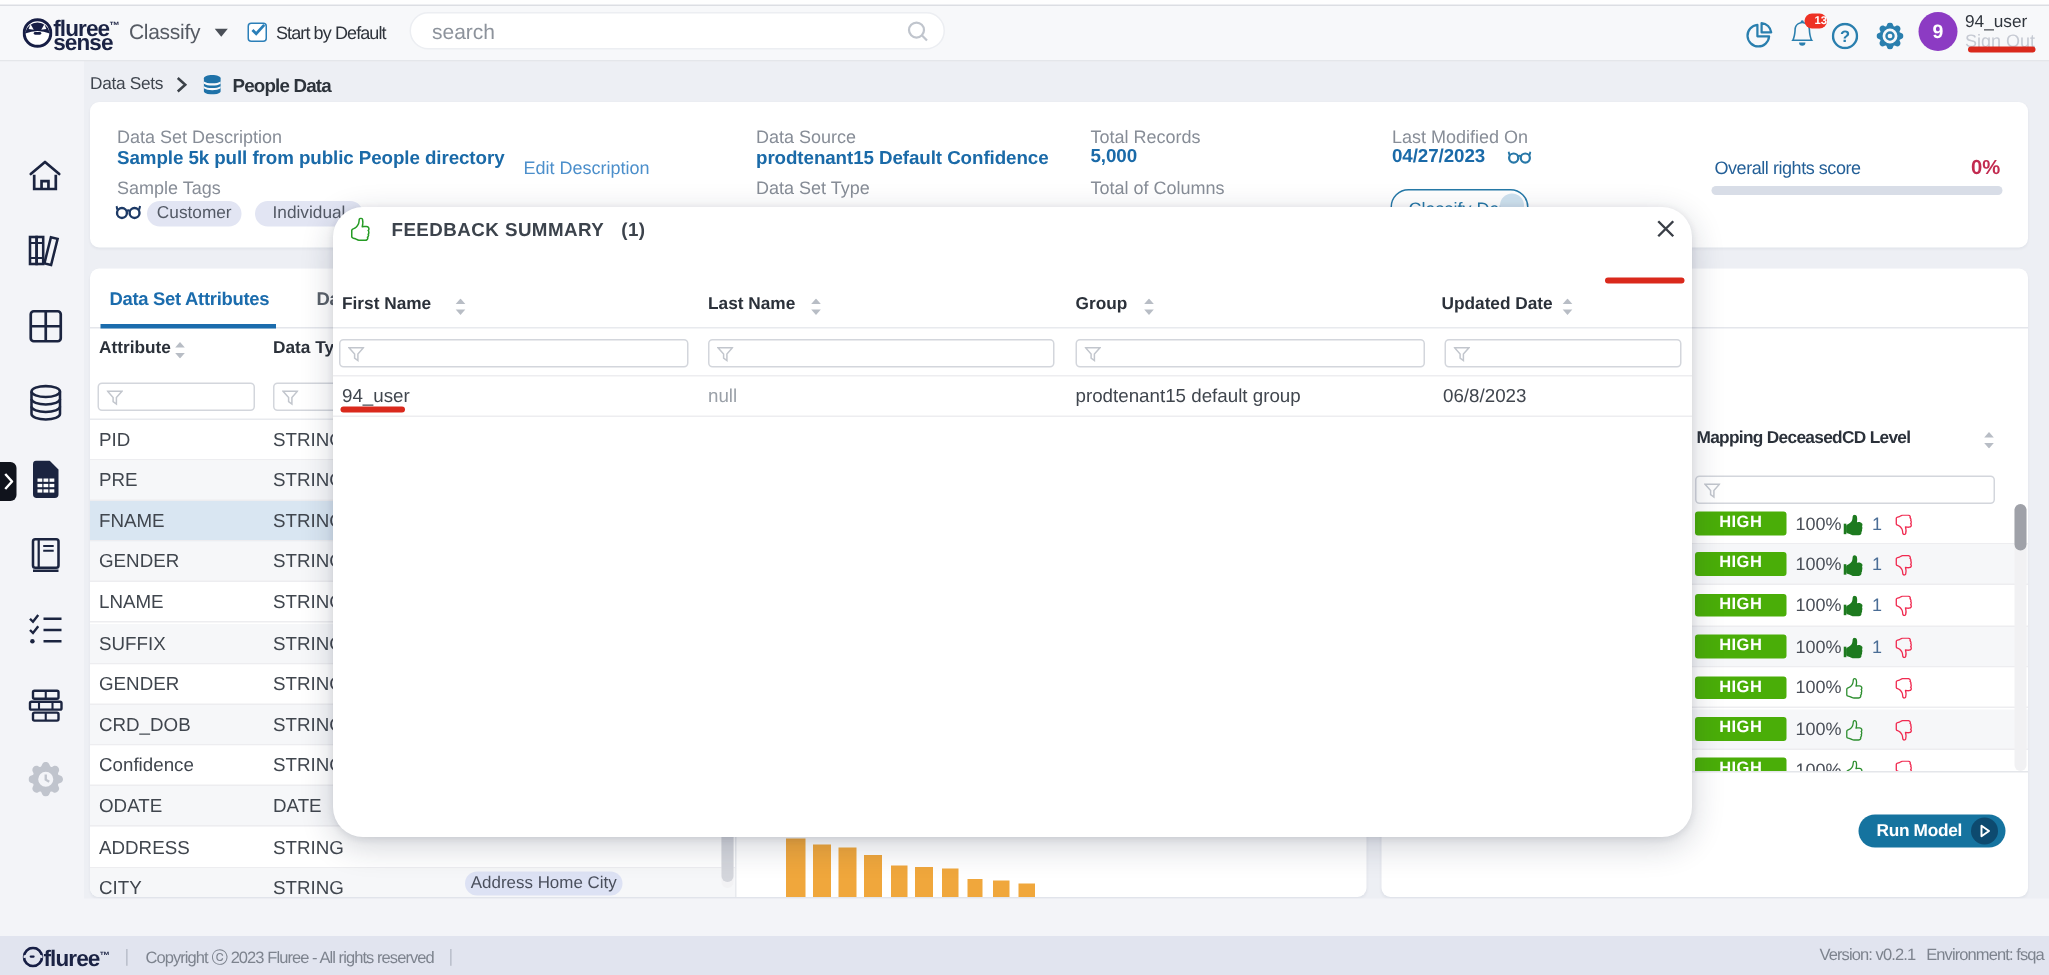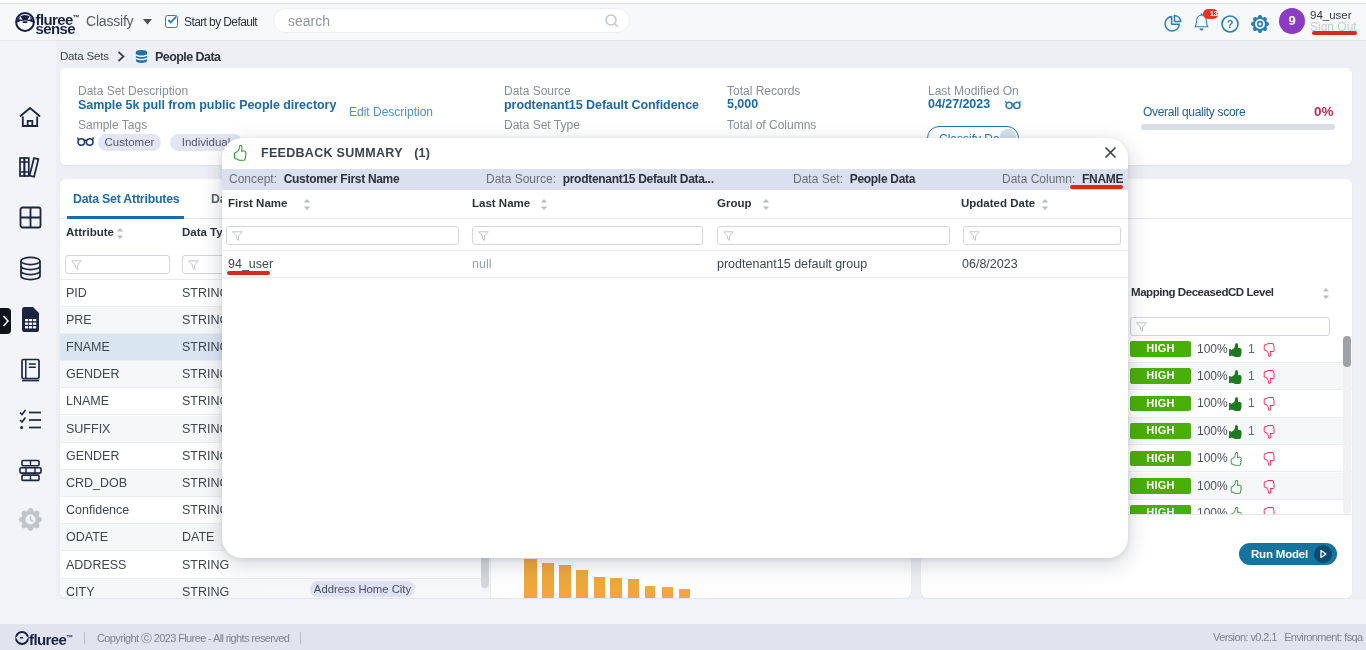--- a/index.html
+++ b/index.html
@@ -175,21 +175,21 @@
 <div class="bval ab" style="left:928px;top:97px">04/27/2023</div>
 <svg class="ab" style="left:1005px;top:98px" width="16" height="12" viewBox="0 0 17 13">
       <circle cx="4.3" cy="8" r="3.3" stroke="#2878a8" stroke-width="1.6" fill="none"></circle>
       <circle cx="12.7" cy="8" r="3.3" stroke="#2878a8" stroke-width="1.6" fill="none"></circle>
       <path d="M7.4 6.8q1.1-1 2.2 0" stroke="#2878a8" stroke-width="1.4" fill="none"></path>
       <path d="M1.3 5.8 0.6 3.4M15.7 5.8l.7-2.4" stroke="#2878a8" stroke-width="1.4" fill="none"></path>
     </svg>
 <div class="ab" style="left:927px;top:126px;width:92px;height:24px;border:1.5px solid #2679a8;border-radius:12px;background:#fff"></div>
 <div class="ab" style="left:939px;top:132px;font-size:12px;color:#2679a8">Classify Data</div>
 <div class="ab" style="left:1000px;top:129px;width:16px;height:16px;border-radius:50%;background:#cfe2ef"></div>
-<div class="ab" style="left:1143px;top:104.5px;font-size:12px;color:#235f97;letter-spacing:-.3px">Overall quality score</div>
+<div class="ab" style="left:1143px;top:104.5px;font-size:12px;color:#235f97;letter-spacing:-.3px">Overall rights score</div>
 <div class="ab" style="left:1314px;top:103.5px;font-size:13.5px;font-weight:bold;color:#c22b50">0%</div>
 <div class="ab" style="left:1141px;top:124px;width:194px;height:6px;border-radius:3px;background:#d8dde7"></div>
 
 <div class="card" id="leftcard" style="left:60px;top:179px;width:851px;height:419px;overflow:hidden;border-radius:6px">
  <div class="ab" style="left:0;top:39px;width:851px;height:1px;background:#e4e6eb"></div>
  <div class="ab" style="left:13px;top:13px;font-size:12.3px;font-weight:bold;color:#1b6cad;letter-spacing:-.2px">Data Set Attributes</div>
  <div class="ab" style="left:7px;top:37px;width:117px;height:3px;background:#1b6cad"></div>
  <div class="ab" style="left:151px;top:13px;font-size:12.3px;font-weight:bold;color:#596069;letter-spacing:-.2px">Data Mappings</div>
  <div class="hdr ab" style="left:6px;top:47px">Attribute</div>
  <svg class="ab" style="left:56px;top:49px" width="8" height="11" viewBox="0 0 8 11">
@@ -380,26 +380,20 @@
 </div>
 
 <div class="card" id="modal" style="left:222px;top:138px;width:906px;height:420px;border-radius:20px;box-shadow:0 6px 22px rgba(25,35,60,.2),0 1px 5px rgba(25,35,60,.1)">
  <svg class="ab" style="left:10px;top:7px" width="16" height="16" viewBox="0 0 16 16" fill="#259b24">
         <path d="M8.864.046C7.908-.193 7.02.53 6.956 1.466c-.072 1.051-.23 2.016-.428 2.59-.125.36-.479 1.013-1.04 1.639-.557.623-1.282 1.178-2.131 1.41C2.685 7.288 2 7.87 2 8.72v4.001c0 .845.682 1.464 1.448 1.545 1.07.114 1.564.415 2.068.723l.048.03c.272.165.578.348.97.484.397.136.861.217 1.466.217h3.5c.937 0 1.599-.477 1.934-1.064a1.86 1.86 0 0 0 .254-.912c0-.152-.023-.312-.077-.464.201-.263.38-.578.488-.901.11-.33.172-.762.004-1.149.069-.13.12-.269.159-.403.077-.27.113-.568.113-.857 0-.288-.036-.585-.113-.856a2.144 2.144 0 0 0-.138-.362 1.9 1.9 0 0 0 .234-1.734c-.206-.592-.682-1.1-1.2-1.272-.847-.282-1.803-.276-2.516-.211a9.84 9.84 0 0 0-.443.05 9.365 9.365 0 0 0-.062-4.509A1.38 1.38 0 0 0 9.125.111L8.864.046zM11.5 14.721H8c-.51 0-.863-.069-1.14-.164-.281-.097-.506-.228-.776-.393l-.04-.024c-.555-.339-1.198-.731-2.49-.868-.333-.036-.554-.29-.554-.55V8.72c0-.254.226-.543.62-.65 1.095-.3 1.977-.996 2.614-1.708.635-.71 1.064-1.475 1.238-1.978.243-.7.407-1.768.482-2.85.025-.362.36-.594.667-.518l.262.066c.16.04.258.143.288.255a8.34 8.34 0 0 1-.145 4.726.5.5 0 0 0 .595.644l.003-.001.014-.003.058-.014a8.908 8.908 0 0 1 1.036-.157c.663-.06 1.457-.054 2.11.164.175.058.45.3.57.65.107.308.087.67-.266 1.022l-.353.353.353.354c.043.043.105.141.154.315.048.167.075.37.075.581 0 .212-.027.414-.075.582-.05.174-.111.272-.154.315l-.353.353.353.354c.047.047.109.177.005.488a2.224 2.224 0 0 1-.505.805l-.353.353.353.354c.006.005.041.05.041.17a.866.866 0 0 1-.121.416c-.165.288-.503.56-1.066.56z"></path>
       </svg>
  <div class="ab" style="left:39px;top:8px;font-size:12.5px;font-weight:bold;color:#3c434c;letter-spacing:.3px">FEEDBACK SUMMARY&nbsp;&nbsp;&nbsp;(1)</div>
  <svg class="ab" style="left:882px;top:8px" width="13" height="13" viewBox="0 0 13 13">
         <path d="M1.5 1.5 11.5 11.5M11.5 1.5 1.5 11.5" stroke="#3a3f47" stroke-width="1.6"></path>
       </svg>
- <div class="ab" style="left:0;top:31px;width:906px;height:21px;background:#dbe0f1;font-size:12px;line-height:21px;color:#6a7077" id="infobar">
-  <span class="ab" style="left:7px">Concept:&nbsp; <b style="color:#2c323b">Customer First Name</b></span>
-  <span class="ab" style="left:264px">Data Source:&nbsp; <b style="color:#2c323b">prodtenant15 Default Data...</b></span>
-  <span class="ab" style="left:571px">Data Set:&nbsp; <b style="color:#2c323b">People Data</b></span>
-  <span class="ab" style="left:780px">Data Column:&nbsp; <b style="color:#2c323b">FNAME</b></span>
- </div>
  <div class="rline" style="left:848px;top:47px;width:53px;height:4px"></div>
  <div class="hdr ab" style="left:6px;top:59px">First Name</div>
  <svg class="ab" style="left:81px;top:61px" width="8" height="11" viewBox="0 0 8 11">
         <path d="M4 0 7.2 3.6H.8z" fill="#b8bdc5"></path>
         <path d="M4 11 .8 7.4h6.4z" fill="#b8bdc5"></path>
       </svg>
  <div class="hdr ab" style="left:250px;top:59px">Last Name</div>
  <svg class="ab" style="left:318px;top:61px" width="8" height="11" viewBox="0 0 8 11">
         <path d="M4 0 7.2 3.6H.8z" fill="#b8bdc5"></path>
         <path d="M4 11 .8 7.4h6.4z" fill="#b8bdc5"></path>

